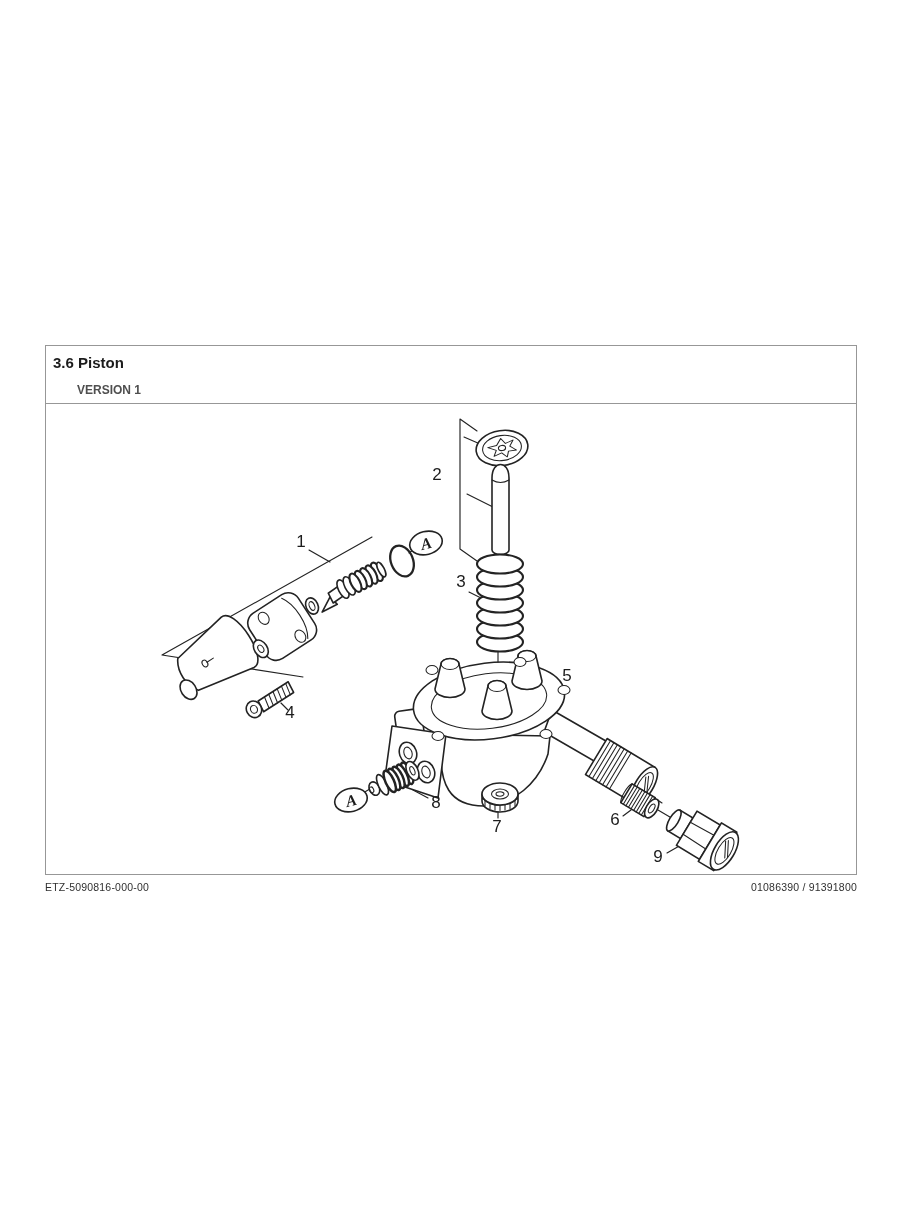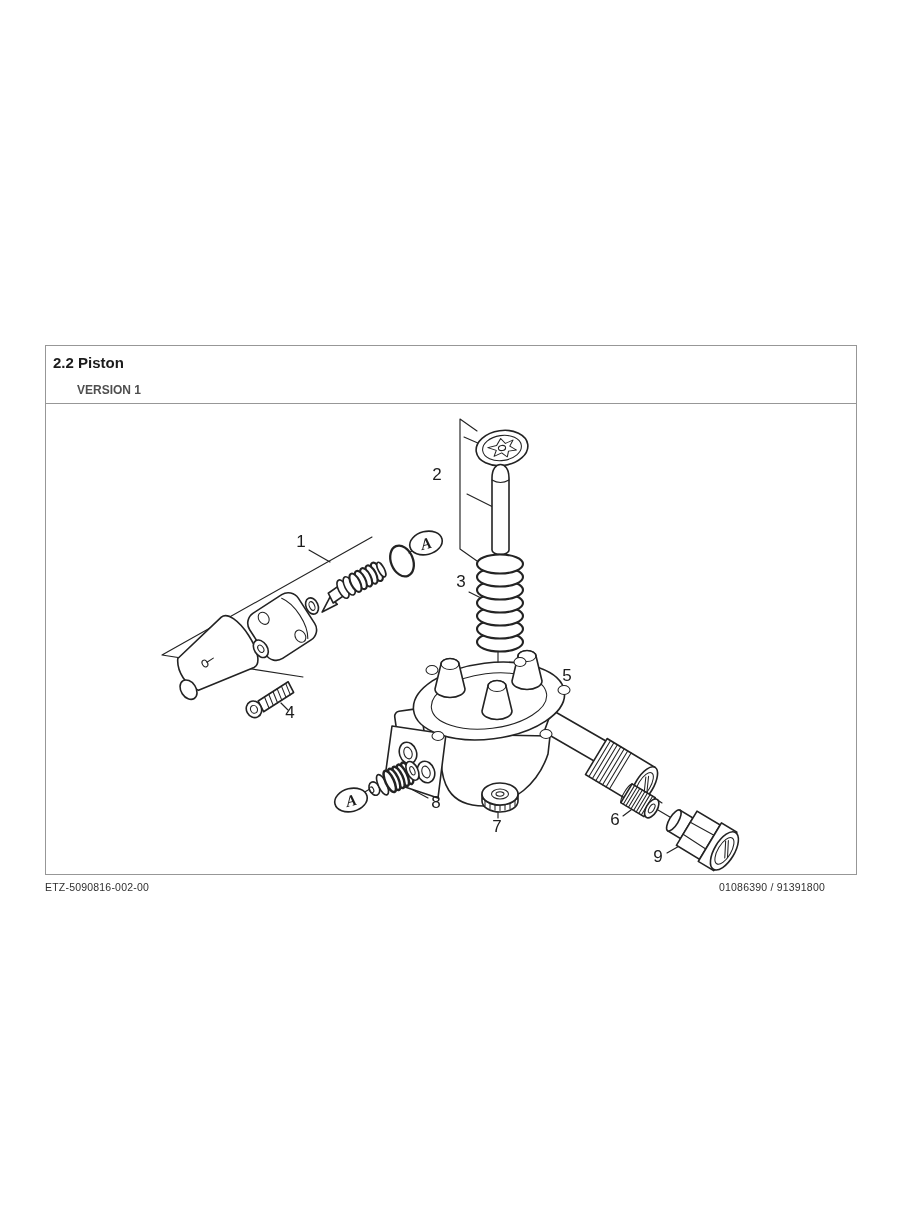--- a/index.html
+++ b/index.html
@@ -30,37 +30,37 @@
     padding:12px 0 0 31px;
     font-size:12px;font-weight:700;color:var(--version-text);
   }
   .frame-diagram{height:470px;position:relative;}
   .frame-diagram svg{display:block;}
   .page-footer{
     position:absolute;left:45px;top:881px;width:812px;
     display:flex;justify-content:space-between;
     font-size:10.5px;color:var(--footer-text);letter-spacing:.2px;
   }
-  .page-footer .right{margin-right:32px;}
+  .page-footer .right{margin-right:0;}
   
   .ln{fill:none;stroke:var(--line);stroke-width:1.6;stroke-linecap:round;stroke-linejoin:round;}
   .lnf{fill:#fff;stroke:var(--line);stroke-width:1.6;stroke-linecap:round;stroke-linejoin:round;}
   .thin{stroke-width:1.05;}
   .coil{fill:#fff;stroke:var(--line);stroke-width:2.1;}
   .rib{fill:#fff;stroke:var(--line);stroke-width:2.5;}
   .lead{fill:none;stroke:var(--line);stroke-width:1.15;stroke-linecap:round;stroke-linejoin:round;}
   .num{font-family:"Liberation Sans",sans-serif;font-size:17px;fill:var(--title-text);}
   .amark{font-family:"Liberation Serif",serif;font-style:italic;font-weight:700;font-size:16px;fill:var(--title-text);}
 </style>
 </head>
 <body>
 
 <div class="doc-frame">
   <div class="frame-header">
-    <div class="section-title">2.2 Piston</div>
+    <div class="section-title">3.6 Piston</div>
     <div class="version-label">VERSION 1</div>
   </div>
 
   <div class="frame-diagram">
     <svg width="810" height="470" viewBox="0 0 810 470">
 
       <g>
 
         <path class="lead" d="M431,27 L414,15 L414,145 L431,157"></path>
         <path class="lead" d="M418,33 L441,43"></path>
@@ -256,15 +256,15 @@
         <text class="num" x="569" y="421" text-anchor="middle">6</text>
         <text class="num" x="451" y="428" text-anchor="middle">7</text>
         <text class="num" x="390" y="404" text-anchor="middle">8</text>
         <text class="num" x="612" y="458" text-anchor="middle">9</text>
       </g>
     </svg>
   </div>
 </div>
 
 <div class="page-footer">
-  <span class="left">ETZ-5090816-002-00</span>
+  <span class="left">ETZ-5090816-000-00</span>
   <span class="right">01086390 / 91391800</span>
 </div>
 
 </body></html>

